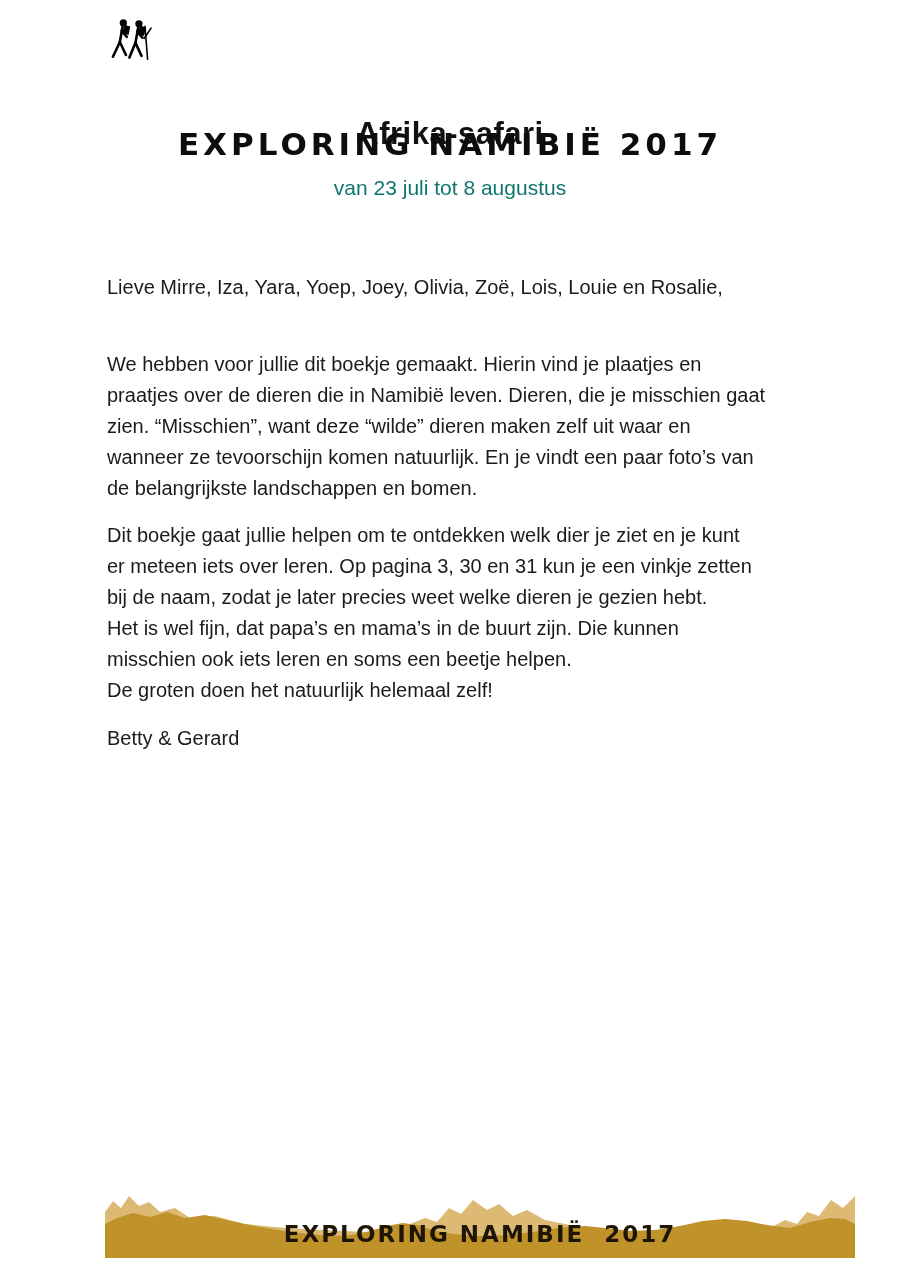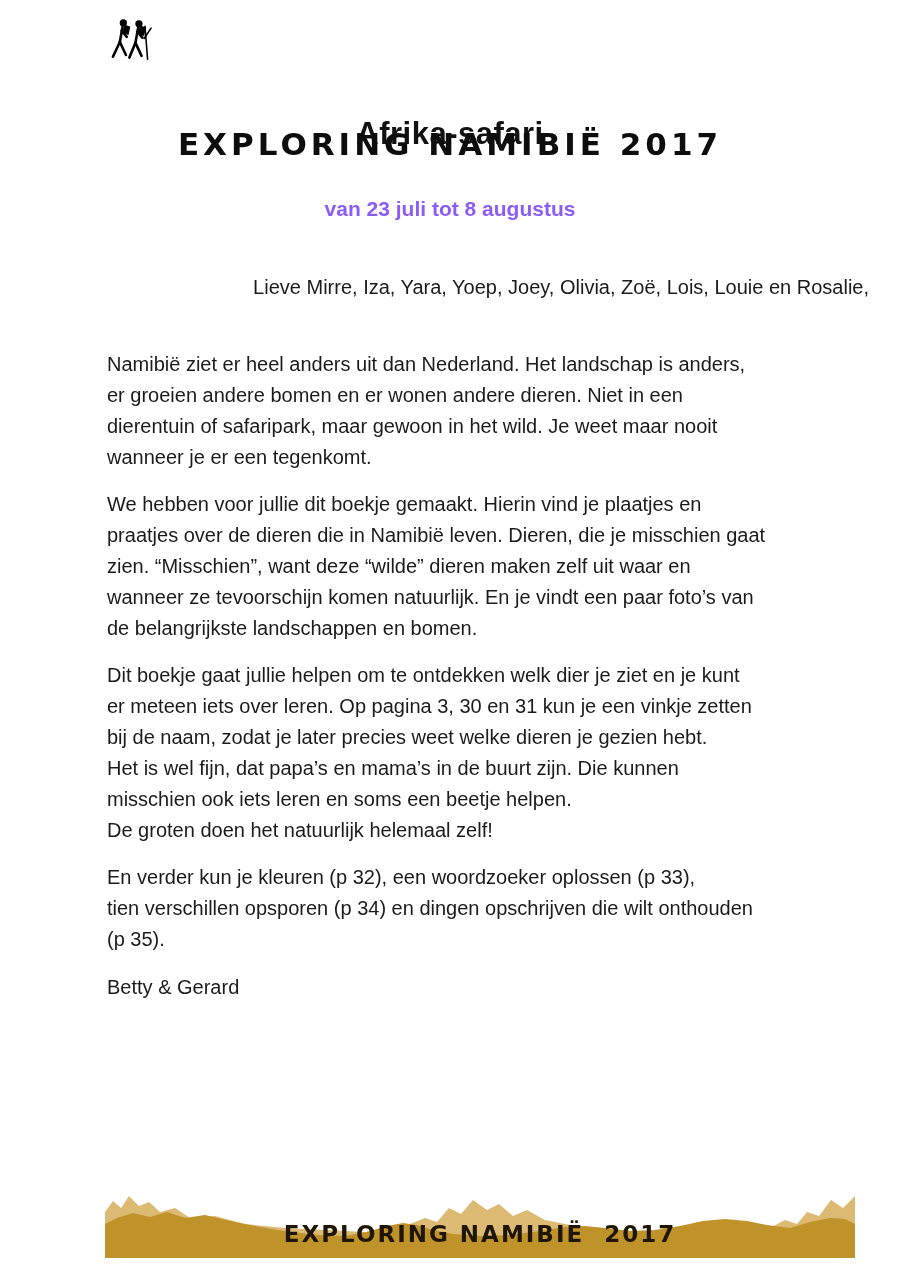--- a/index.html
+++ b/index.html
@@ -23,33 +23,33 @@
   }
   .title-main{
     position:absolute;top:126px;left:0;width:100%;
     text-align:center;
     font-family:"DejaVu Sans",sans-serif;
     font-size:31px;font-weight:800;color:#0d0d0d;
     letter-spacing:4px;
     text-transform:uppercase;
   }
   .title-date{
-    position:absolute;top:197px;left:0;width:100%;
+    position:absolute;top:176px;left:0;width:100%;
     text-align:center;
-    font-size:21px;font-weight:bold;color:#8b5cf6;
+    font-size:21px;font-weight:normal;color:#0f766e;
   }
   .letter{
     position:absolute;top:272px;left:107px;width:762px;
     font-size:20px;line-height:31px;
   }
   .para{
     margin:0 0 16px 0;
     white-space:pre-line;
   }
-  .salutation{margin-bottom:46px;text-align:right;}
+  .salutation{margin-bottom:46px;}
   .signature{margin-top:17px;}
   .footer-banner{
     position:absolute;left:105px;top:1188px;width:750px;height:70px;
   }
   .footer-banner svg{display:block;width:100%;height:100%;}
   .footer-text{
     position:absolute;left:0;bottom:11px;width:100%;
     text-align:center;
     font-family:"DejaVu Sans",sans-serif;
     font-size:23px;font-weight:800;
@@ -89,38 +89,31 @@
       </g>
     </svg>
   </div>
 
   <div class="title-small">Afrika-safari</div>
   <div class="title-main">EXPLORING NAMIBIË 2017</div>
   <div class="title-date">van 23 juli tot 8 augustus</div>
 
   <div class="letter">
     <p class="para salutation">Lieve Mirre, Iza, Yara, Yoep, Joey, Olivia, Zoë, Lois, Louie en Rosalie,</p>
-    <p class="para">Namibië ziet er heel anders uit dan Nederland. Het landschap is anders,
-er groeien andere bomen en er wonen andere dieren. Niet in een
-dierentuin of safaripark, maar gewoon in het wild. Je weet maar nooit
-wanneer je er een tegenkomt.</p>
     <p class="para">We hebben voor jullie dit boekje gemaakt. Hierin vind je plaatjes en
 praatjes over de dieren die in Namibië leven. Dieren, die je misschien gaat
 zien. “Misschien”, want deze “wilde” dieren maken zelf uit waar en
 wanneer ze tevoorschijn komen natuurlijk. En je vindt een paar foto’s van
 de belangrijkste landschappen en bomen.</p>
     <p class="para">Dit boekje gaat jullie helpen om te ontdekken welk dier je ziet en je kunt
 er meteen iets over leren. Op pagina 3, 30 en 31 kun je een vinkje zetten
 bij de naam, zodat je later precies weet welke dieren je gezien hebt.
 Het is wel fijn, dat papa’s en mama’s in de buurt zijn. Die kunnen
 misschien ook iets leren en soms een beetje helpen.
 De groten doen het natuurlijk helemaal zelf!</p>
-    <p class="para">En verder kun je kleuren (p 32), een woordzoeker oplossen (p 33),
-tien verschillen opsporen (p 34) en dingen opschrijven die wilt onthouden
-(p 35).</p>
     <p class="para signature">Betty &amp; Gerard</p>
   </div>
 
   <div class="footer-banner">
     <svg viewBox="0 0 750 70" preserveAspectRatio="none" xmlns="http://www.w3.org/2000/svg">
       <polygon points="0,70 0,24 8,13 16,20 24,8 34,18 44,14 55,24 70,20 85,30 110,28 140,36 180,40 220,42 260,44 300,38 320,30 332,34 344,20 356,26 368,12 382,22 394,16 408,28 422,22 440,32 470,38 510,42 550,44 600,44 640,46 665,40 680,32 692,36 702,24 714,28 726,12 738,20 750,8 750,70" fill="#DDBA74"></polygon>
       <polygon points="0,70 0,36 12,30 28,25 45,29 62,24 80,30 100,27 125,33 155,39 185,44 215,47 240,48 262,44 282,38 298,35 312,37 328,42 348,46 375,48 405,47 435,43 460,39 480,38 500,40 525,43 550,42 575,38 598,33 620,31 642,33 662,37 685,40 705,34 725,30 740,31 750,36 750,70" fill="#C0922A"></polygon>
     </svg>
     <div class="footer-text">EXPLORING NAMIBIË  2017</div>
   </div>

